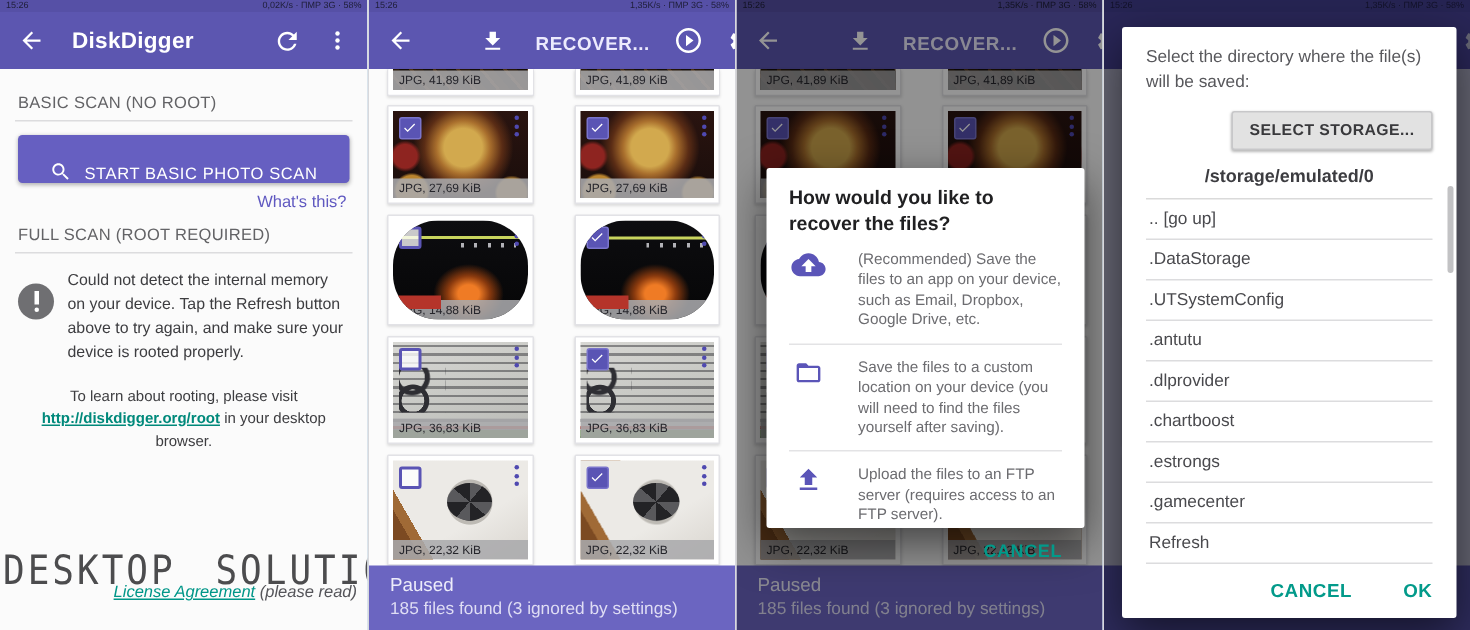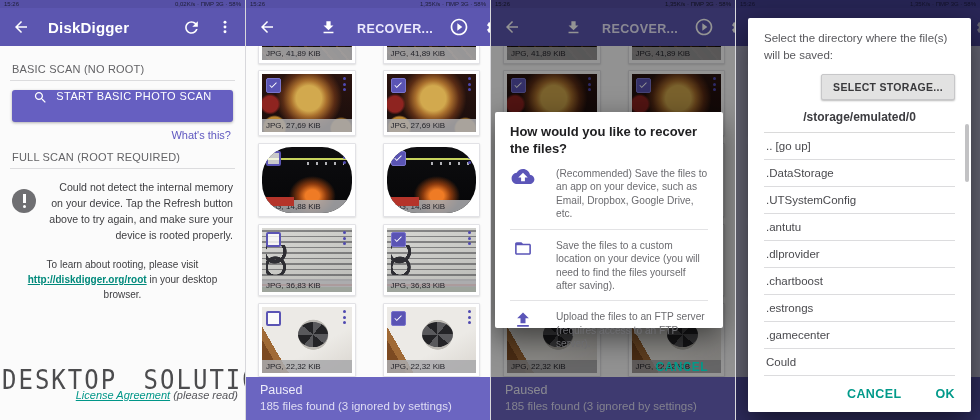--- a/index.html
+++ b/index.html
@@ -21,29 +21,29 @@
   .tb-spacer { flex:1; }
   .tb-ic { margin-left:16px; display:flex; }
   .tb-recover { display:flex; align-items:flex-end; gap:20px; margin-left:26px; }
   .tb-recover-label { font-size:12.5px; font-weight:bold; color:#eceafd; letter-spacing:.4px; }
 
   
   .p1-body { padding:14px 12px 0 12px; position:relative; }
   .sec-head { font-size:11px; color:#636366; letter-spacing:.2px; margin-top:3px; }
   .sec-rule { border:none; border-top:1px solid #dcdcde; margin:5px -2px 0 -2px; }
   .scan-btn { margin:9px 0 0 0; width:100%; height:32px; background:#665fc1; border:none; border-radius:3px;
-              color:#fff; font-size:11px; letter-spacing:.4px; display:flex; align-items:flex-start; justify-content:center;
+              color:#fff; font-size:11px; letter-spacing:.4px; display:flex; align-items:flex-end; justify-content:center;
               gap:8px; box-shadow:0 1px 3px rgba(0,0,0,.3); font-family:inherit; cursor:pointer; }
   .whats { text-align:right; font-size:11px; color:#5f58c0; margin:7px 2px 10px 0; }
   .whats span{ cursor:pointer; }
   .err-row { display:flex; gap:9px; margin-top:11px; align-items:flex-start; }
   .err-ic { flex:0 0 24px; height:24px; border-radius:50%; background:#6f6f72; position:relative; margin-top:9px; }
   .err-ic i { position:absolute; left:50%; top:5px; width:3px; height:9px; margin-left:-1.5px; background:#fff; }
   .err-ic b { position:absolute; left:50%; top:16px; width:3px; height:3px; margin-left:-1.5px; background:#fff; border-radius:50%; }
-  .err-text { font-size:10.6px; color:#3d3d40; line-height:1.5; text-align:right; }
+  .err-text { font-size:10.6px; color:#3d3d40; line-height:1.5; text-align:left; }
   .root-para { font-size:10px; color:#3d3d40; line-height:1.5; text-align:center; margin:13px 4px 0 4px; }
   .root-link { color:#00897b; font-weight:bold; text-decoration:underline; cursor:pointer; }
   .watermark { position:absolute; left:2px; bottom:24px; font-family:"DejaVu Sans Mono", monospace;
                font-size:24px; color:#4c4c4e; letter-spacing:2px; word-spacing:10px; font-weight:400;
                transform:scaleY(1.12); transform-origin:left bottom; white-space:nowrap; }
   .license { position:absolute; right:7px; bottom:19px; font-size:11px; font-style:italic; }
   .license .lic-link { color:#009688; text-decoration:underline; cursor:pointer; }
   .license .lic-note { color:#55555a; }
 
   
@@ -95,21 +95,21 @@
   .scan-status { position:absolute; left:0; right:0; bottom:0; height:43px; background:#6b65c1;
                  color:#edecfa; padding:6px 0 0 14px; z-index:2; }
   .scan-status .l1 { font-size:12.5px; margin-bottom:3px; }
   .scan-status .l2 { font-size:11.5px; color:#dfddf4; }
 
   
   .dim { position:absolute; inset:0; background:rgba(0,0,0,.42); z-index:4; }
   .dim.deep { background:rgba(10,9,32,.62); }
   .dialog { position:absolute; background:#fff; border-radius:2px; box-shadow:0 10px 30px rgba(0,0,0,.55); z-index:5; }
 
-  .dlg-recover { left:4px; right:12px; top:112px; height:216px; padding:12px 15px 10px 15px; }
+  .dlg-recover { left:20px; right:12px; top:112px; height:240px; padding:12px 15px 10px 15px; }
   .dlg-title { font-size:13px; font-weight:bold; color:#202022; line-height:1.3; }
   .opt { display:flex; gap:20px; align-items:flex-start; margin-top:9px; }
   .opt-ic { flex:0 0 26px; display:flex; justify-content:center; }
   .opt-text { font-size:10.2px; color:#6c6c70; line-height:1.32; }
   .opt-div { border:none; border-top:1px solid #e3e3e5; margin:8px 0 0 0; }
   .dlg-cancel { text-align:right; margin-top:9px; font-size:12px; font-weight:bold; color:#029a8a; letter-spacing:.4px; cursor:pointer; }
 
   .dlg-dir { left:12px; right:9px; top:18px; bottom:8px; padding:12px 16px 10px 16px; }
   .dir-prompt { font-size:11.5px; color:#58585c; line-height:1.5; }
   .dir-storage-btn { display:block; margin:9px 0 0 auto; background:#e2e2e2; border:1px solid #c7c7c9; border-radius:2px;
@@ -723,21 +723,21 @@
       <div class="dir-path">/storage/emulated/0</div>
       <div class="dir-list">
           <div class="dir-item">.. [go up]</div>
           <div class="dir-item">.DataStorage</div>
           <div class="dir-item">.UTSystemConfig</div>
           <div class="dir-item">.antutu</div>
           <div class="dir-item">.dlprovider</div>
           <div class="dir-item">.chartboost</div>
           <div class="dir-item">.estrongs</div>
           <div class="dir-item">.gamecenter</div>
-          <div class="dir-item">Could</div>
+          <div class="dir-item">Refresh</div>
         </div>
       <div class="dir-scroll"></div>
       <div class="dir-footer">
         <span>CANCEL</span>
         <span>OK</span>
       </div>
     </div>
   </section>
 
 </div>

